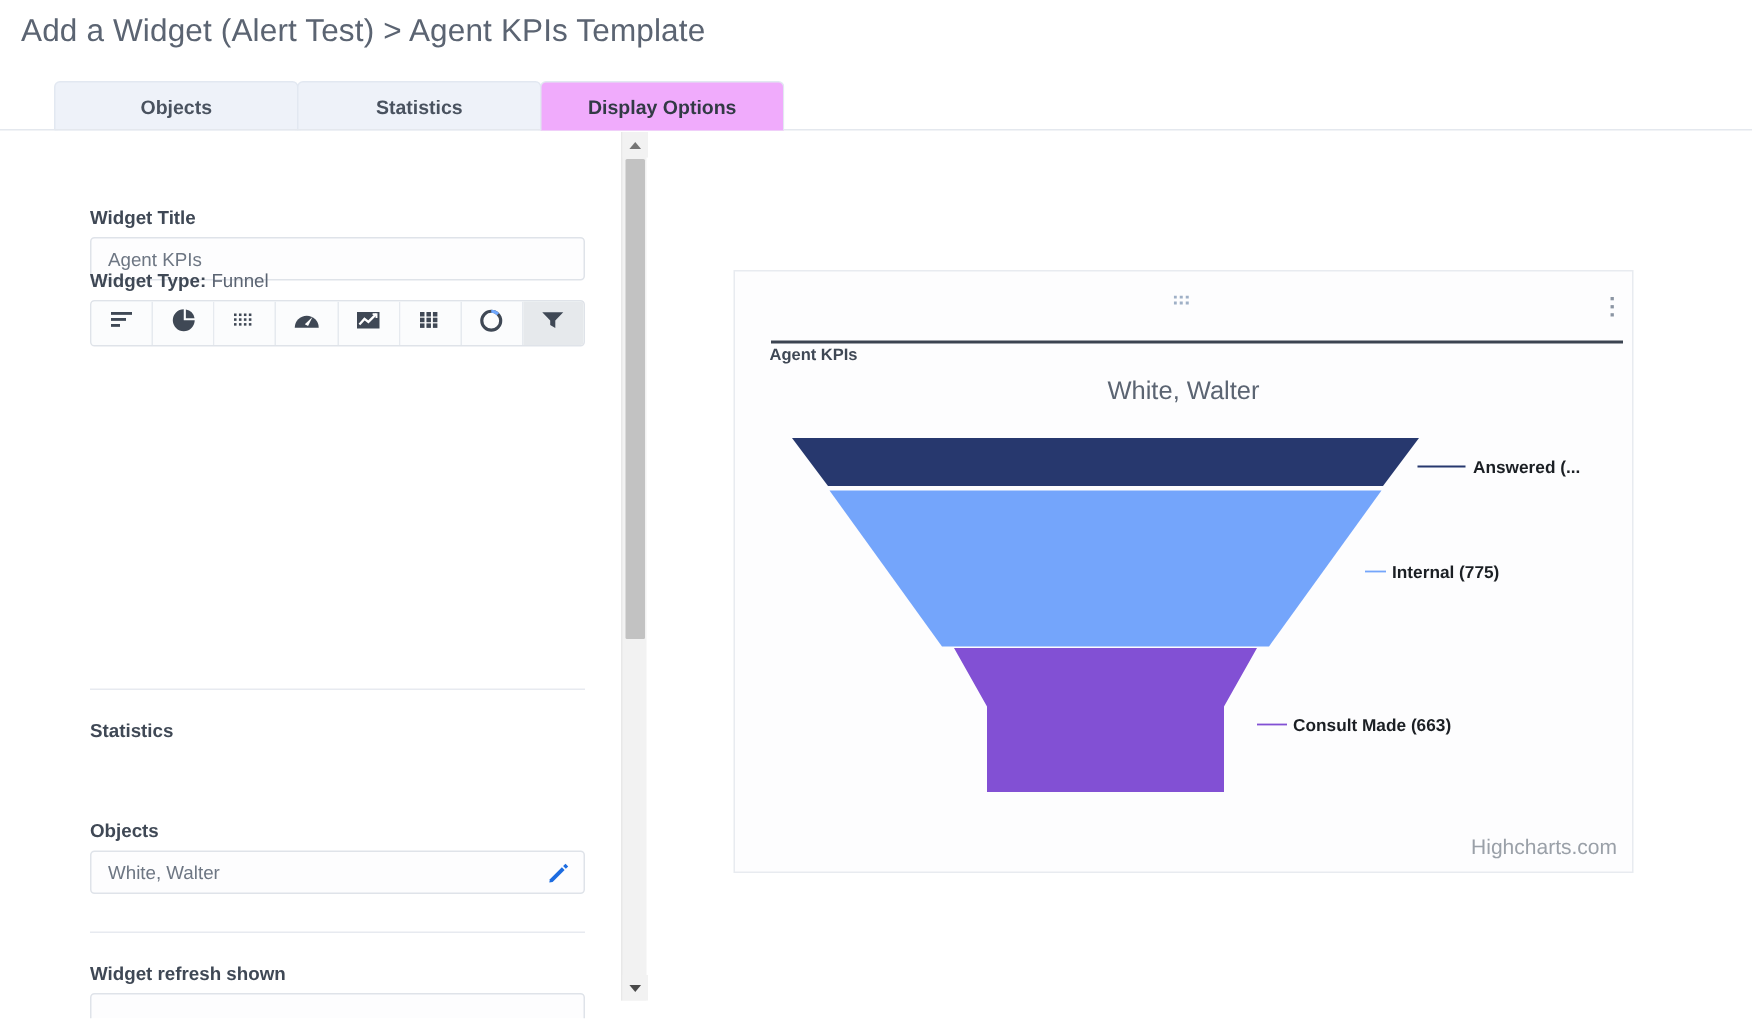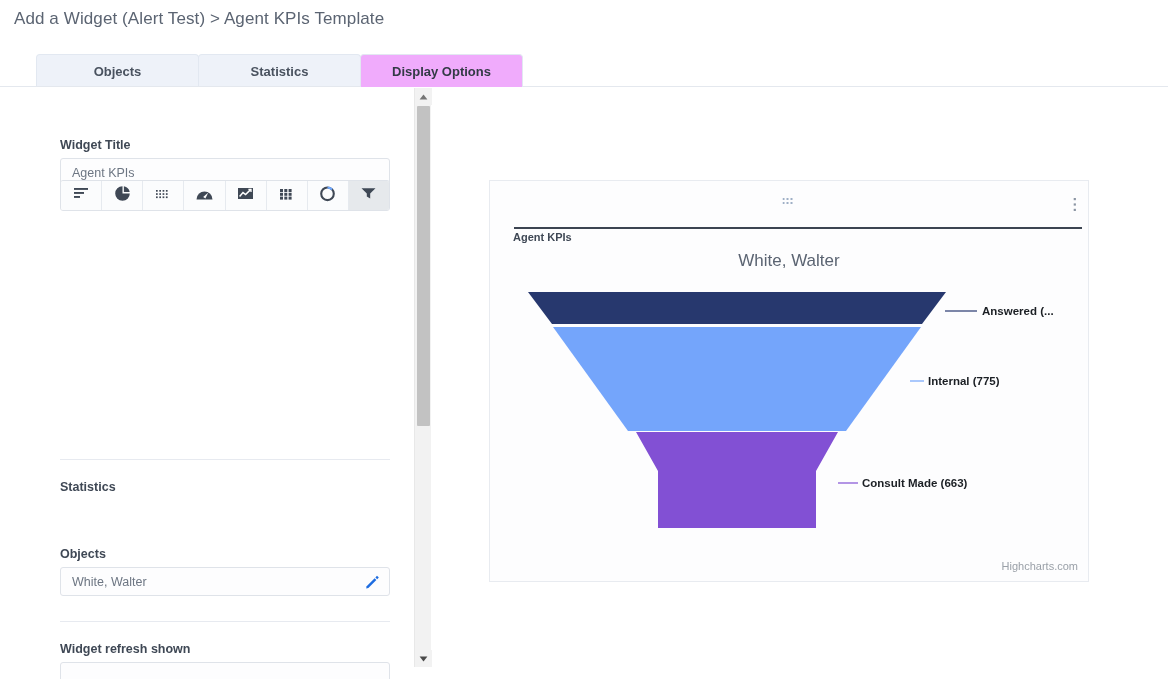--- a/index.html
+++ b/index.html
@@ -8,21 +8,21 @@
     width: 1168px; height: 679px;
     background: #ffffff;
     font-family: "Liberation Sans", sans-serif;
     overflow: hidden;
   }
   .page { position: relative; width: 1168px; height: 679px; background: #fff; }
 
   
   .page-title {
     position: absolute; left: 14px; top: 9px;
-    font-size: 17px; color: #5b6472; letter-spacing: .1px;
+    font-size: 21px; color: #5b6472; letter-spacing: .1px;
     white-space: nowrap;
   }
 
   
   .tabstrip {
     position: absolute; left: 36px; top: 54px;
     display: flex; align-items: flex-end;
   }
   .tab {
     width: 163px; height: 33px;
@@ -149,21 +149,21 @@
   .wc-subtitle {
     position: absolute; left: 23px; top: 50px;
     font-size: 11px; font-weight: bold; color: #3f4855;
   }
   .chart-title {
     position: absolute; left: 0; right: 0; top: 70px;
     text-align: center; font-size: 17px; color: #5b6472;
   }
   .credits {
     position: absolute; right: 10px; bottom: 9px;
-    font-size: 11px; color: #9aa0a8;
+    font-size: 14px; color: #9aa0a8;
   }
   .funnel-svg { position: absolute; left: 0; top: 0; }
   .f-label {
     font-size: 11.5px; font-weight: bold; fill: #1b1f24;
     font-family: "Liberation Sans", sans-serif;
   }
 
   
   .partial-input {
     width: 330px; height: 29px;
@@ -188,20 +188,24 @@
   <div class="form-pane">
 
     <div class="blk" style="top:23px;margin-top:27px;">
       <div class="field-label">Widget Title</div>
       <div class="text-input">
         <span>Agent KPIs</span>
       </div>
     </div>
 
     <div class="blk" style="top:92px;">
+      <div class="field-label">
+        <span>Widget Type:</span>
+        <span style="font-weight:normal;color:#5b6472;">Funnel</span>
+      </div>
       <div class="type-strip">
 
         <div class="type-btn">
           <span>
             <svg width="17" height="15" viewBox="0 0 17 15">
               <rect x="1" y="2" width="14" height="1.9" fill="#3f4855"></rect>
               <rect x="1" y="6" width="10" height="1.9" fill="#3f4855"></rect>
               <rect x="1" y="10" width="6" height="1.9" fill="#3f4855"></rect>
             </svg>
           </span>

